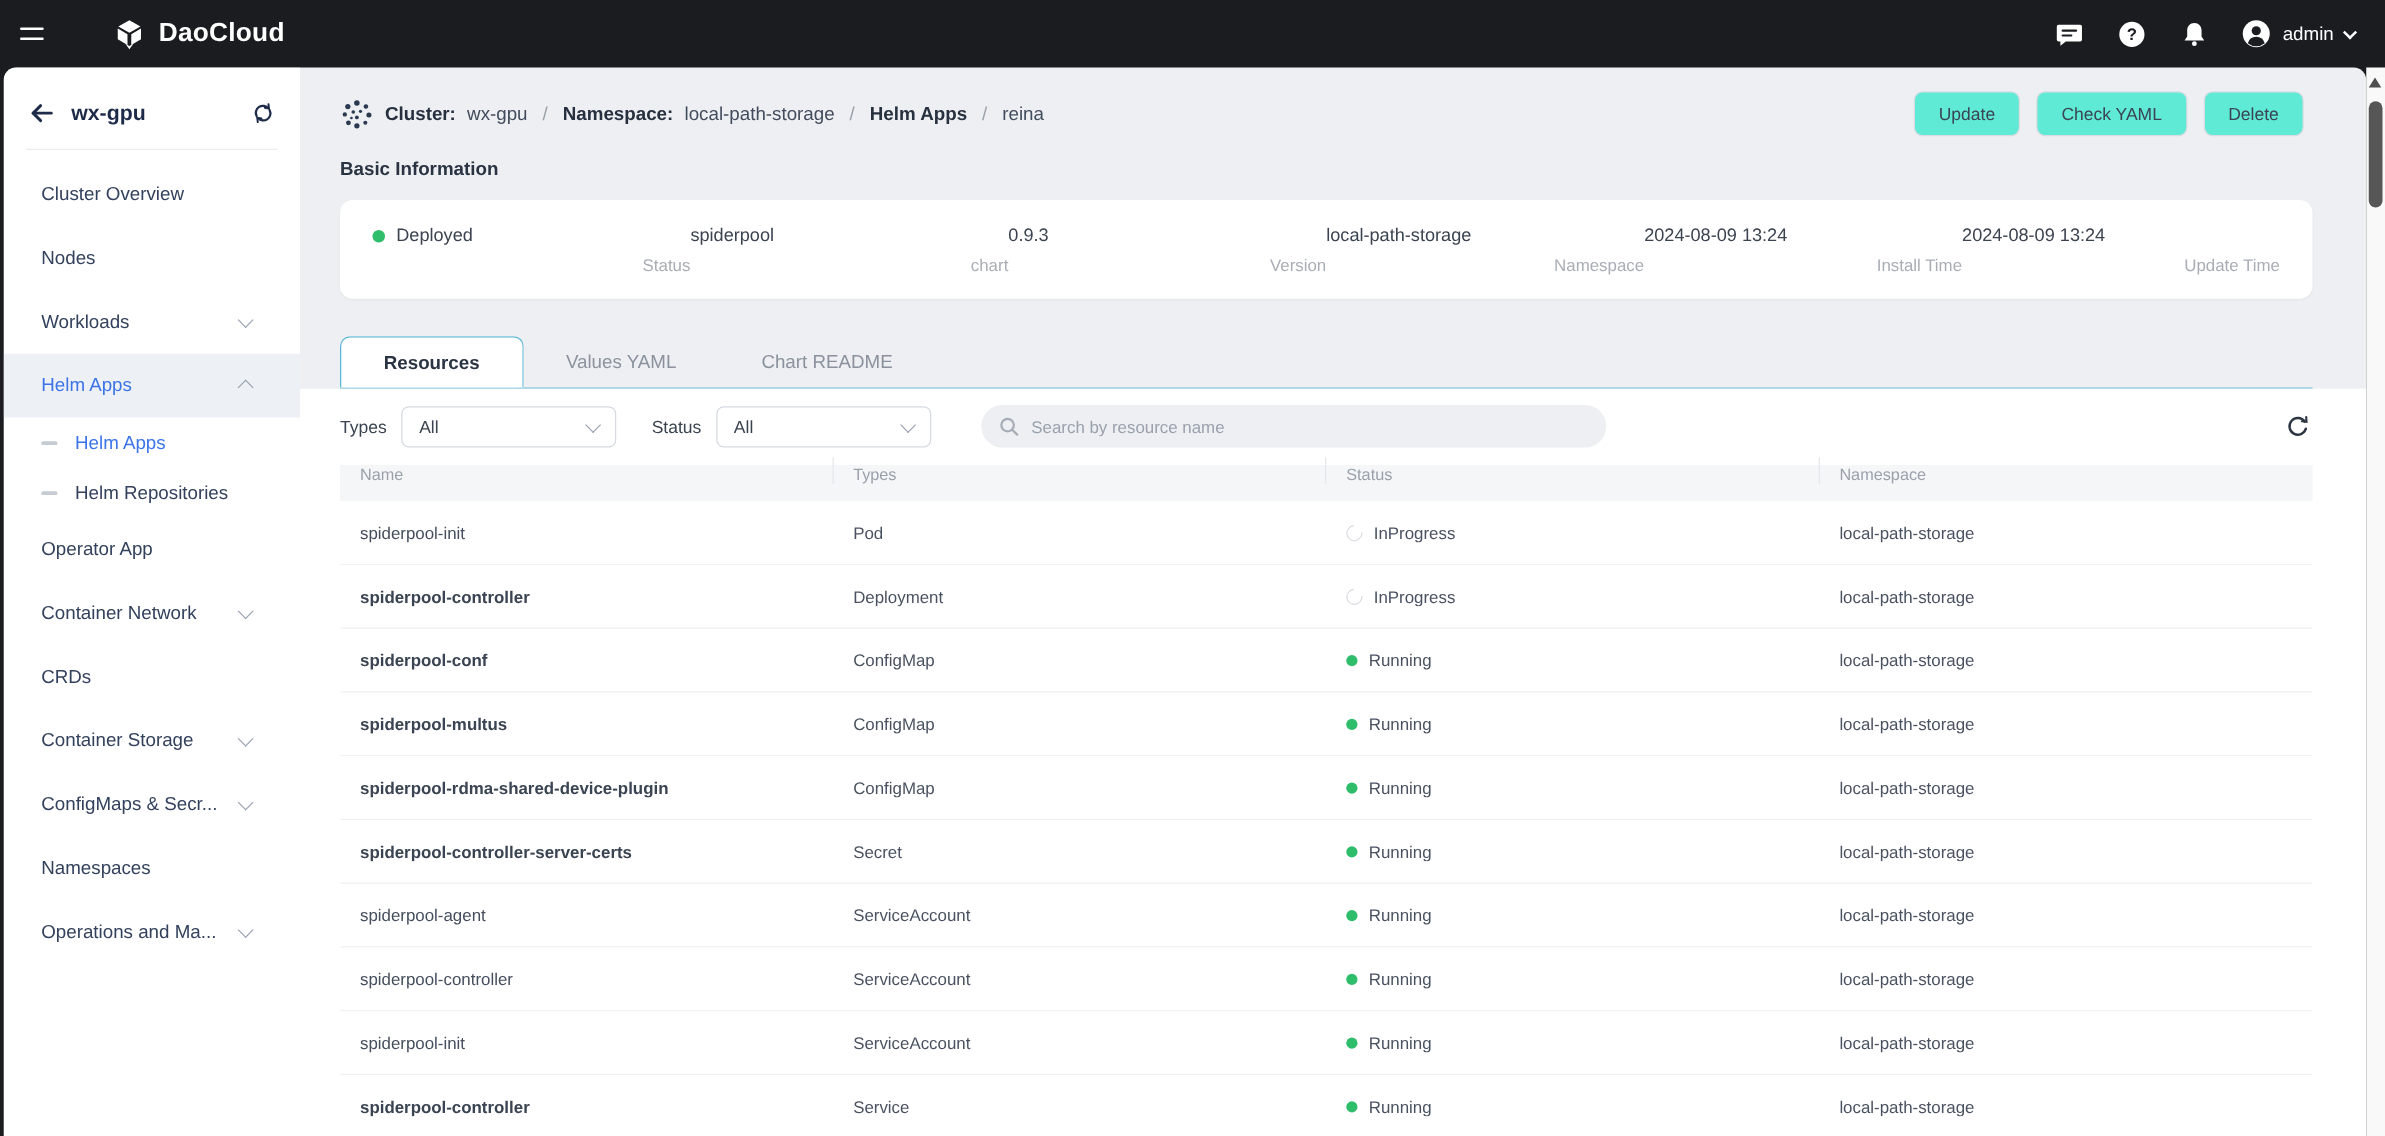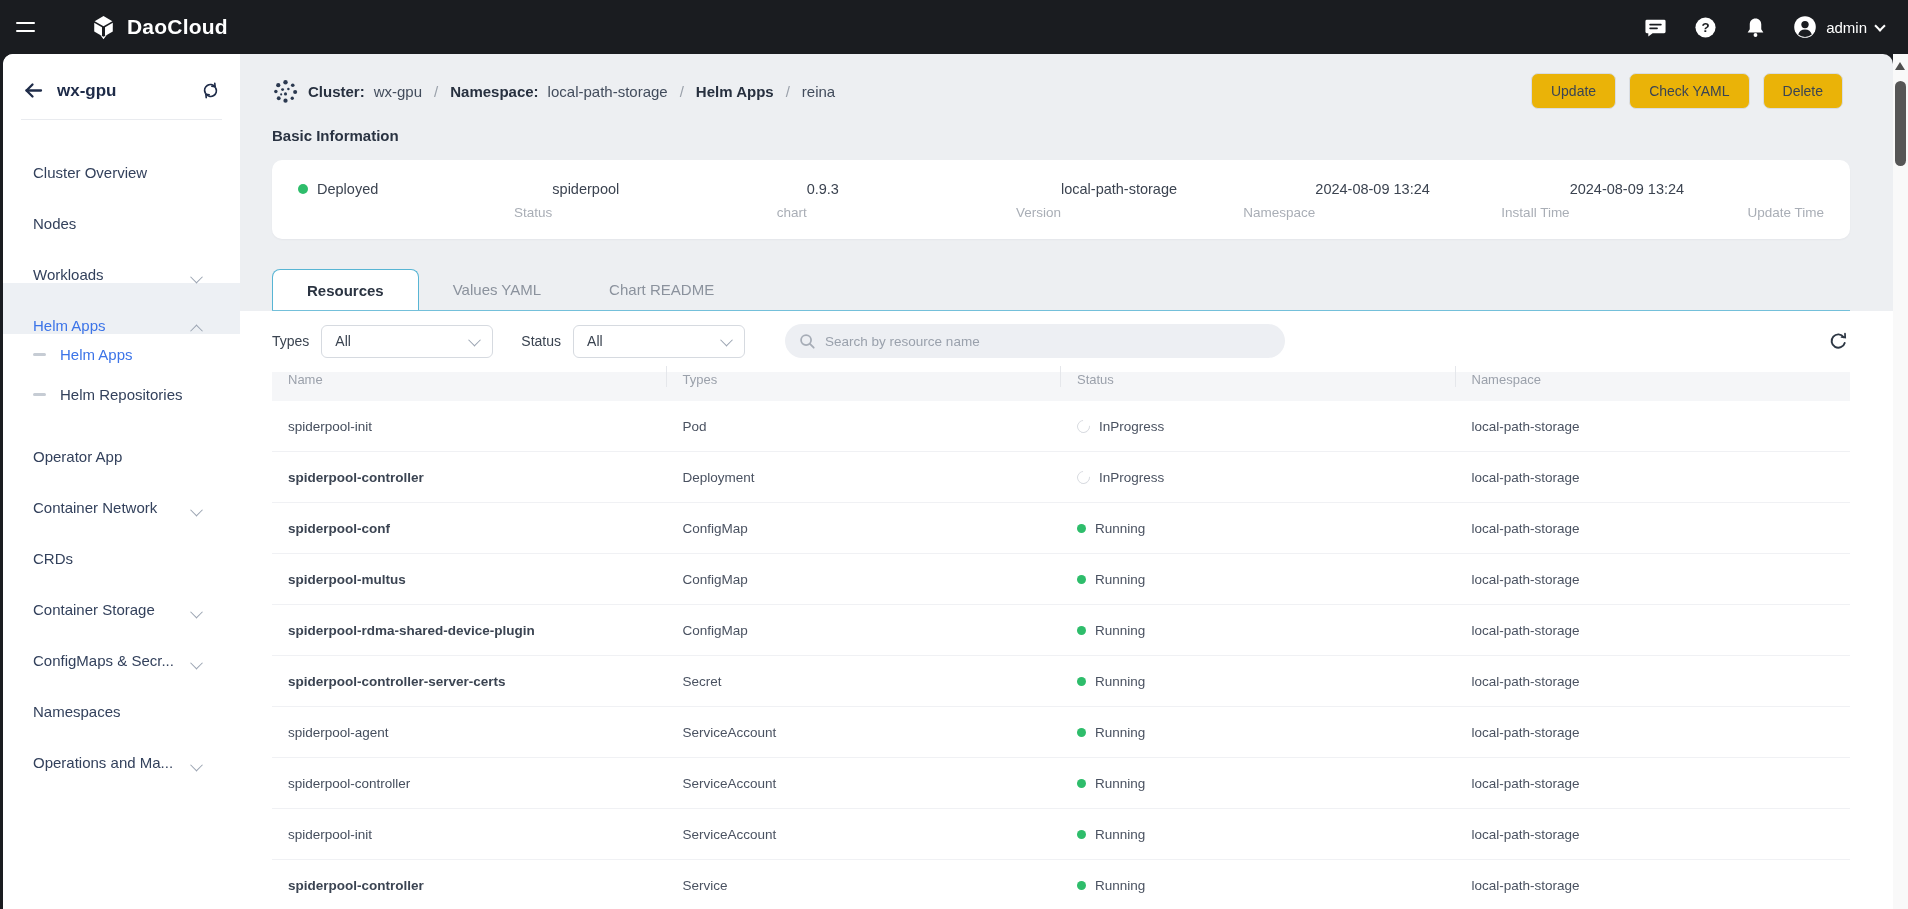--- a/index.html
+++ b/index.html
@@ -20,39 +20,39 @@
 
   
   .page { position:absolute; top:54px; left:3px; right:15px; bottom:0; display:flex; border-radius:10px 10px 0 0; overflow:hidden; background:#edeff2; }
 
   
   .sidebar { width:237px; flex:none; background:#fff; display:flex; flex-direction:column; }
   .sb-head { display:flex; align-items:center; gap:13px; padding:26px 20px 18px 20px; }
   .sb-title { flex:1; font-size:17px; font-weight:bold; color:#1e2b48; }
   .sb-divider { height:1px; background:#e9ebef; margin:0 18px; }
   .sb-nav { padding-top:10px; }
-  .nav-item { height:51px; display:flex; align-items:flex-end; padding:0 39px 0 30px; font-size:15px; color:#33415c; cursor:pointer; }
+  .nav-item { height:51px; display:flex; align-items:center; padding:0 39px 0 30px; font-size:15px; color:#33415c; cursor:pointer; }
   .nav-item .lbl { flex:1; white-space:nowrap; overflow:hidden; }
   .nav-item.highlight { background:#edf0f4; color:#3c74e8; }
   .chev { width:9px; height:9px; border-left:1.7px solid #9aa3b1; border-bottom:1.7px solid #9aa3b1; flex:none; }
   .chev.down { transform:rotate(-45deg) translate(1px,-1px); }
   .chev.up { transform:rotate(135deg) translate(1px,-1px); }
   .nav-sub { height:40px; display:flex; align-items:center; padding-left:30px; font-size:15px; color:#33415c; cursor:pointer; }
   .nav-sub .dash { width:13px; height:3px; background:#c6ccd4; border-radius:2px; margin-right:14px; flex:none; }
   .nav-sub.active { color:#3c74e8; }
 
   
   .main { flex:1; min-width:0; display:flex; flex-direction:column; }
   .topbar { display:flex; align-items:center; padding:19px 50px 14px 32px; }
   .crumb { display:flex; align-items:center; gap:9px; font-size:15px; color:#424c5c; }
   .crumb .seg.bold { font-weight:bold; color:#27303f; }
   .crumb .sep { color:#9aa0aa; margin:0 3px; }
   .crumb .link { cursor:pointer; }
   .actions { margin-left:auto; display:flex; gap:13px; }
-  .btn { background:#eab308; border:1px solid #d9dde3; border-radius:7px; padding:9px 19px; font-size:14px; color:#3a4454; cursor:pointer; font-family:inherit; }
+  .btn { background:#5eead4; border:1px solid #d9dde3; border-radius:7px; padding:9px 19px; font-size:14px; color:#3a4454; cursor:pointer; font-family:inherit; }
 
   .section-title { margin:4px 0 16px 32px; font-size:15px; font-weight:bold; color:#2a3342; }
 
   .info-card { margin:0 43px 0 32px; background:#fff; border-radius:10px; padding:21px 26px 19px; display:flex; box-shadow:0 1px 2px rgba(20,30,50,0.04);text-align:right; }
   .info-col { flex:1; min-width:0; }
   .info-val { font-size:14.5px; color:#3b4350; display:flex; align-items:center; gap:9px; white-space:nowrap; }
   .dot-green { width:10px; height:10px; border-radius:50%; background:#2ebd6b; flex:none; }
   .info-lbl { margin-top:8px; font-size:13.5px; color:#a9aeb6; }
 
   .tabs-row { margin:30px 43px 0 32px; display:flex; align-items:flex-end; border-bottom:1px solid #74c0da; }

